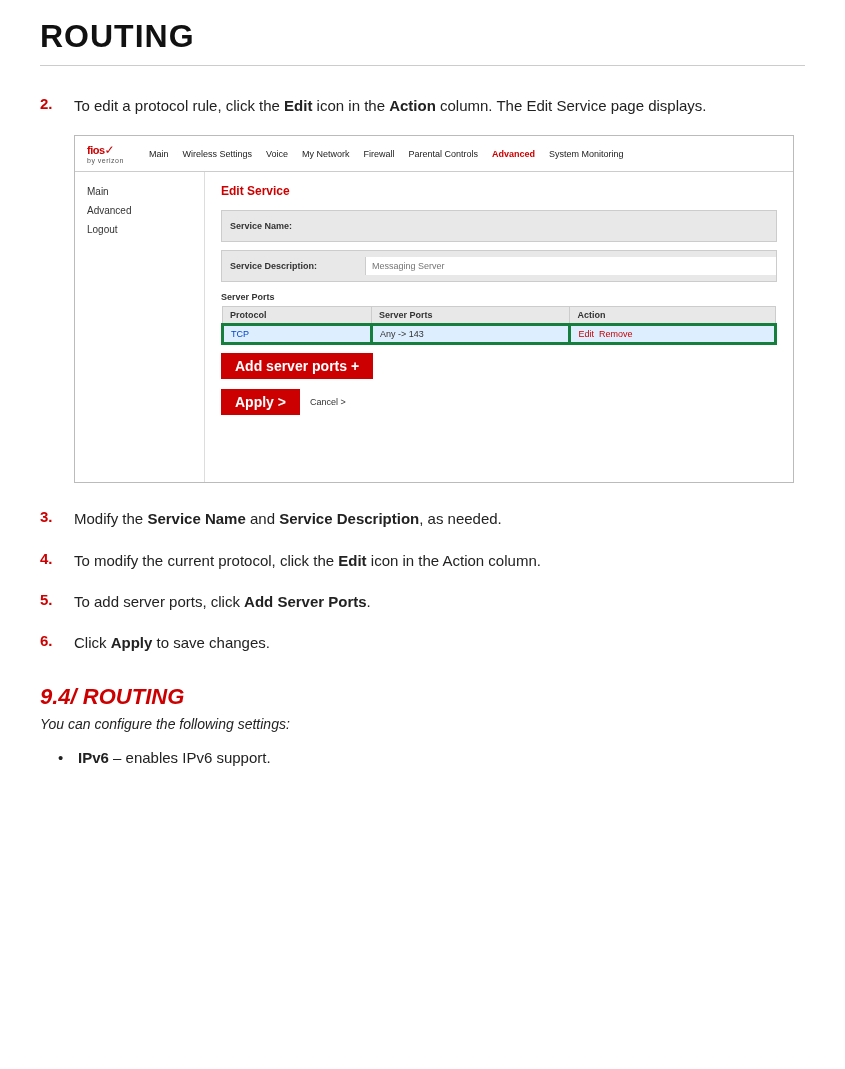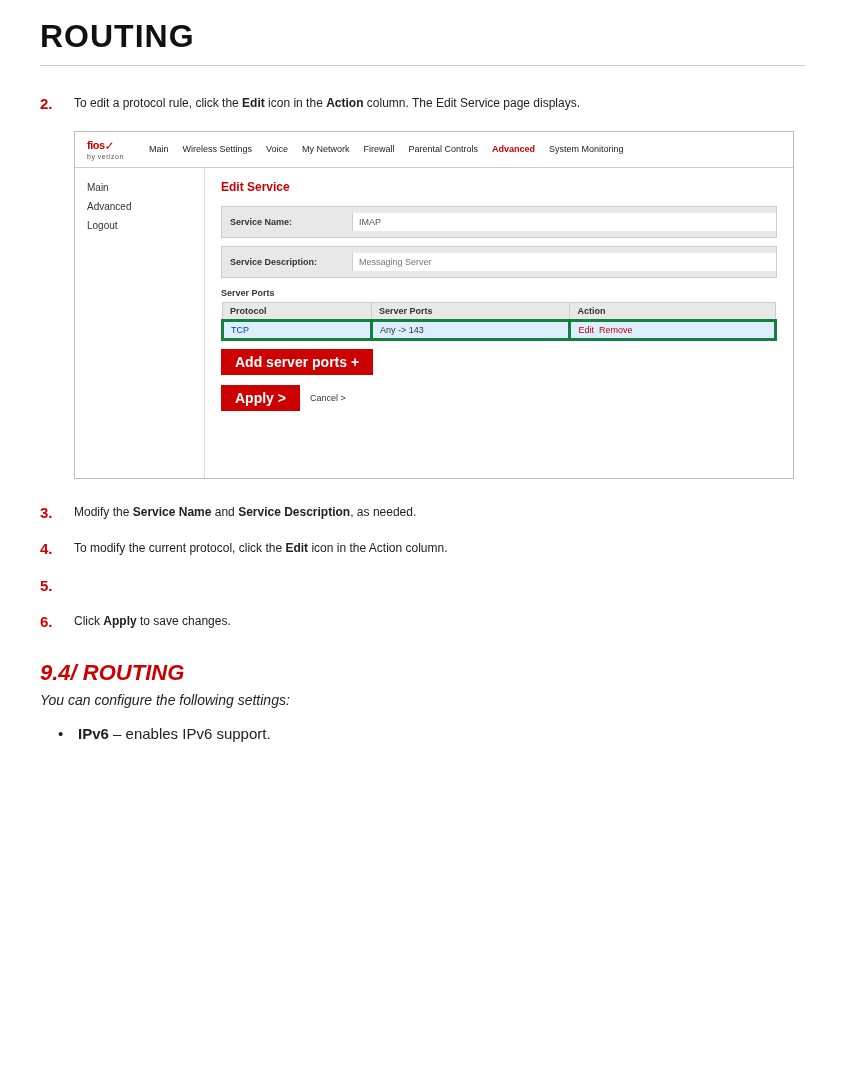--- a/index.html
+++ b/index.html
@@ -31,21 +31,21 @@
       align-items: flex-start;
     }
     .step-num {
       color: #cc0000;
       font-size: 15px;
       font-weight: bold;
       min-width: 34px;
       padding-top: 1px;
     }
     .step-text {
-      font-size: 12px;
+      font-size: 15px;
       line-height: 1.55;
       color: #222;
       text-align: center;
     }
     .step-text b {
       font-weight: 800;
     }
 
     
     .screenshot-box {
@@ -133,21 +133,21 @@
     .form-row {
       display: flex;
       align-items: center;
       margin-bottom: 8px;
       border: 1px solid #ccc;
       background: #e8e8e8;
     }
     .form-label {
       font-size: 9px;
       color: #333;
-      width: 130px;
+      width: 143px;
       padding: 10px 8px;
       font-weight: bold;
     }
     .form-input {
       flex: 1;
       background: #fff;
       border: none;
       border-left: 1px solid #ccc;
       padding: 4px 6px;
       font-size: 9px;
@@ -280,21 +280,20 @@
     <div class="sidebar">
       <div class="sidebar-item">Main</div>
       <div class="sidebar-item">Advanced</div>
       <div class="sidebar-item">Logout</div>
     </div>
     <div class="content-area">
       <div class="edit-service-title">Edit Service</div>
 
       <div class="form-row">
         <div class="form-label">Service Name:</div>
-        <input class="form-input" type="text" value="IMAP" style="">
       </div>
 
       <div class="form-row">
         <div class="form-label">Service Description:</div>
         <input class="form-input" type="text" placeholder="Messaging Server" style="">
       </div>
 
       <div class="section-label">Server Ports</div>
       <table class="ports-table">
         <thead>
@@ -340,20 +339,23 @@
 
 <div class="step">
   <div class="step-num">4.</div>
   <div class="step-text">
     To modify the current protocol, click the <b>Edit</b> icon in the Action column.
   </div>
 </div>
 
 <div class="step">
   <div class="step-num">5.</div>
+  <div class="step-text">
+    To add server ports, click <b>Add Server Ports</b>.
+  </div>
 </div>
 
 <div class="step">
   <div class="step-num">6.</div>
   <div class="step-text">
     Click <b>Apply</b> to save changes.
   </div>
 </div>
 
 <div class="section-heading">

